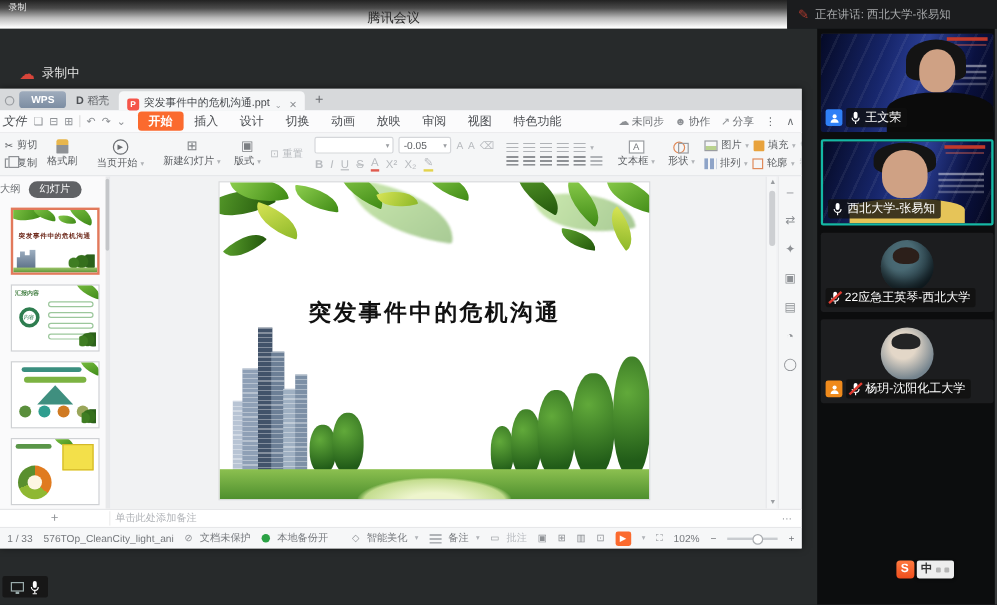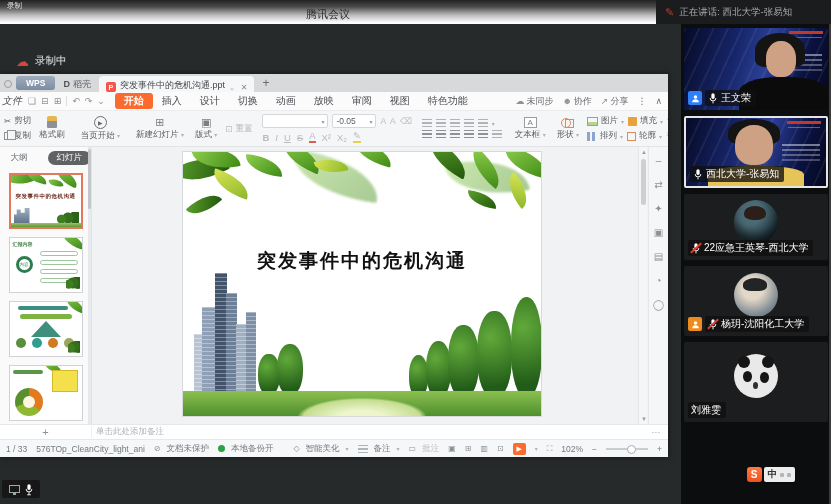--- a/index.html
+++ b/index.html
@@ -78,21 +78,21 @@
   .ic-shape::after{content:"";position:absolute;right:0;bottom:0;width:7px;height:7px;border:1px solid #9a9da1;}
   .ic-pic{width:11px;height:9px;border:1px solid #9a9da1;background:linear-gradient(transparent 55%,#b9d28e 55%);}
   .ic-fill{width:9px;height:9px;background:#e8a23c;border-radius:1px;}
   .ic-find{font-size:9px;color:#b8bbbf;}
   .ic-arr{width:10px;height:9px;background:repeating-linear-gradient(90deg,#8ea4c8 0 3px,transparent 3px 5px);}
   .ic-out{width:9px;height:9px;border:1.4px solid #e08a5a;}
 
   
   .content{display:flex;height:277px;}
   .thumbs{width:92px;background:#fafafb;border-right:1px solid #e3e4e6;position:relative;padding-top:3px;}
-  .ptabs{display:flex;align-items:center;justify-content:flex-end;gap:20px;height:15px;}
+  .ptabs{display:flex;align-items:center;justify-content:flex-start;gap:7px;height:15px;}
   .ptab{font-size:8.5px;color:#6a6d71;}
   .ptab.sel{background:#606265;color:#fff;border-radius:8px;padding:1px 9px;}
   .thumb{width:74px;height:56px;background:#fff;border:1px solid #cfd1d4;margin:8px auto 0;position:relative;overflow:hidden;}
   .thumb.sel{border:2px solid #e2795b;}
   .tscroll{position:absolute;right:0;top:0;bottom:0;width:3px;background:#e8e9eb;}
   .tscroll::after{content:"";position:absolute;top:2px;left:0;width:3px;height:60px;background:#c4c6c9;border-radius:2px;}
 
   
   .th-leaf{position:absolute;border-radius:10% 90% 10% 90%;background:linear-gradient(135deg,#85c94a,#3f8a18);}
   .th-title1{position:absolute;left:4px;right:4px;top:18px;text-align:center;font-size:5.5px;font-weight:bold;color:#6e2a1c;letter-spacing:.5px;}
@@ -157,21 +157,21 @@
   .pstop{font-size:9px;}
   .pseek{background:#5b5b5b;border-radius:9px;padding:1px 7px;font-size:7px;letter-spacing:-1px;color:#eee;}
   .pplay{width:24px;height:24px;border-radius:50%;background:radial-gradient(circle at 35% 30%,#7cc5f5,#1976d2 75%);display:flex;align-items:center;justify-content:center;color:#fff;font-size:10px;box-shadow:0 0 3px rgba(0,0,0,.5);}
   .vol{width:62px;height:3px;border-radius:2px;background:linear-gradient(90deg,#2e7fd0 0 84%,#777 84%);position:relative;}
   .vol::after{content:"";position:absolute;left:80%;top:-3px;width:8px;height:8px;border-radius:50%;background:#cfe6f7;}
 
   
   .sidebar{position:absolute;top:24px;right:0;width:150px;height:480px;background:#0c0d0e;display:flex;flex-direction:column;gap:6px;padding:4px 3px 0 3px;overflow:hidden;}
   .sbar-scroll{position:absolute;right:0;top:24px;width:2px;height:480px;background:#3a3c3e;}
   .tile{position:relative;width:100%;border-radius:2px;overflow:hidden;background:#1c1d1f;flex:none;}
-  .tile.speaking{border:2px solid #e5e5e5;}
+  .tile.speaking{border:2px solid #14b8a6;}
   .vbg{position:absolute;inset:0;background:linear-gradient(105deg,#050a26 0%,#17266b 35%,#2b3f96 55%,#0a1140 80%,#05081f 100%);}
   .vbg::before{content:"";position:absolute;inset:0;background:repeating-linear-gradient(115deg,rgba(255,255,255,.06) 0 2px,transparent 2px 13px);}
   .redmark{position:absolute;top:3px;right:5px;width:34px;height:3px;background:#c0392b;box-shadow:0 5px 0 -1px rgba(224,100,80,.7);}
   .wlines{position:absolute;top:26px;right:6px;width:38px;height:2px;background:rgba(255,255,255,.45);box-shadow:0 5px 0 rgba(255,255,255,.35),0 10px 0 rgba(255,255,255,.3),0 15px 0 rgba(255,255,255,.25);}
   .face{position:absolute;background:#cfa184;border-radius:48% 48% 42% 42%;}
   .hair{position:absolute;background:#141414;border-radius:50% 50% 20% 20%;}
   .body-dk{position:absolute;bottom:0;background:#0b0b0b;border-radius:45% 45% 0 0;}
   .shirt{position:absolute;bottom:0;background:#e6c458;border-radius:42% 42% 0 0;}
   .namebar{position:absolute;left:4px;bottom:4px;display:flex;align-items:center;gap:3px;z-index:3;}
   .badge{width:14px;height:14px;border-radius:2px;display:flex;align-items:center;justify-content:center;flex:none;}
@@ -648,28 +648,20 @@
                 <rect x="4" y="1.5" width="4" height="7" rx="2" fill="currentColor"></rect>
                 <path d="M2.5 7.5a3.5 3.5 0 0 0 7 0" fill="none" stroke="currentColor" stroke-width="1.2"></path>
                 <line x1="6" y1="11.5" x2="6" y2="14" stroke="currentColor" stroke-width="1.2"></line>
               </svg>
             </span>
           <span class="pname">杨玥-沈阳化工大学</span>
         </span>
       </div>
     </div>
 
-    <div class="tile" style="height:80px;">
-      <span class="avatar av-panda"></span>
-      <div class="namebar">
-        <span class="chip">
-          <span class="pname">刘雅雯</span>
-        </span>
-      </div>
-    </div>
   </div>
   <span class="sbar-scroll"></span>
 
   <div class="ime">
     <span class="ime-s">S</span>
     <span class="ime-panel">
       <span class="ime-lang">中</span>
       <span class="ime-dot"></span>
       <span class="ime-dot"></span>
     </span>

